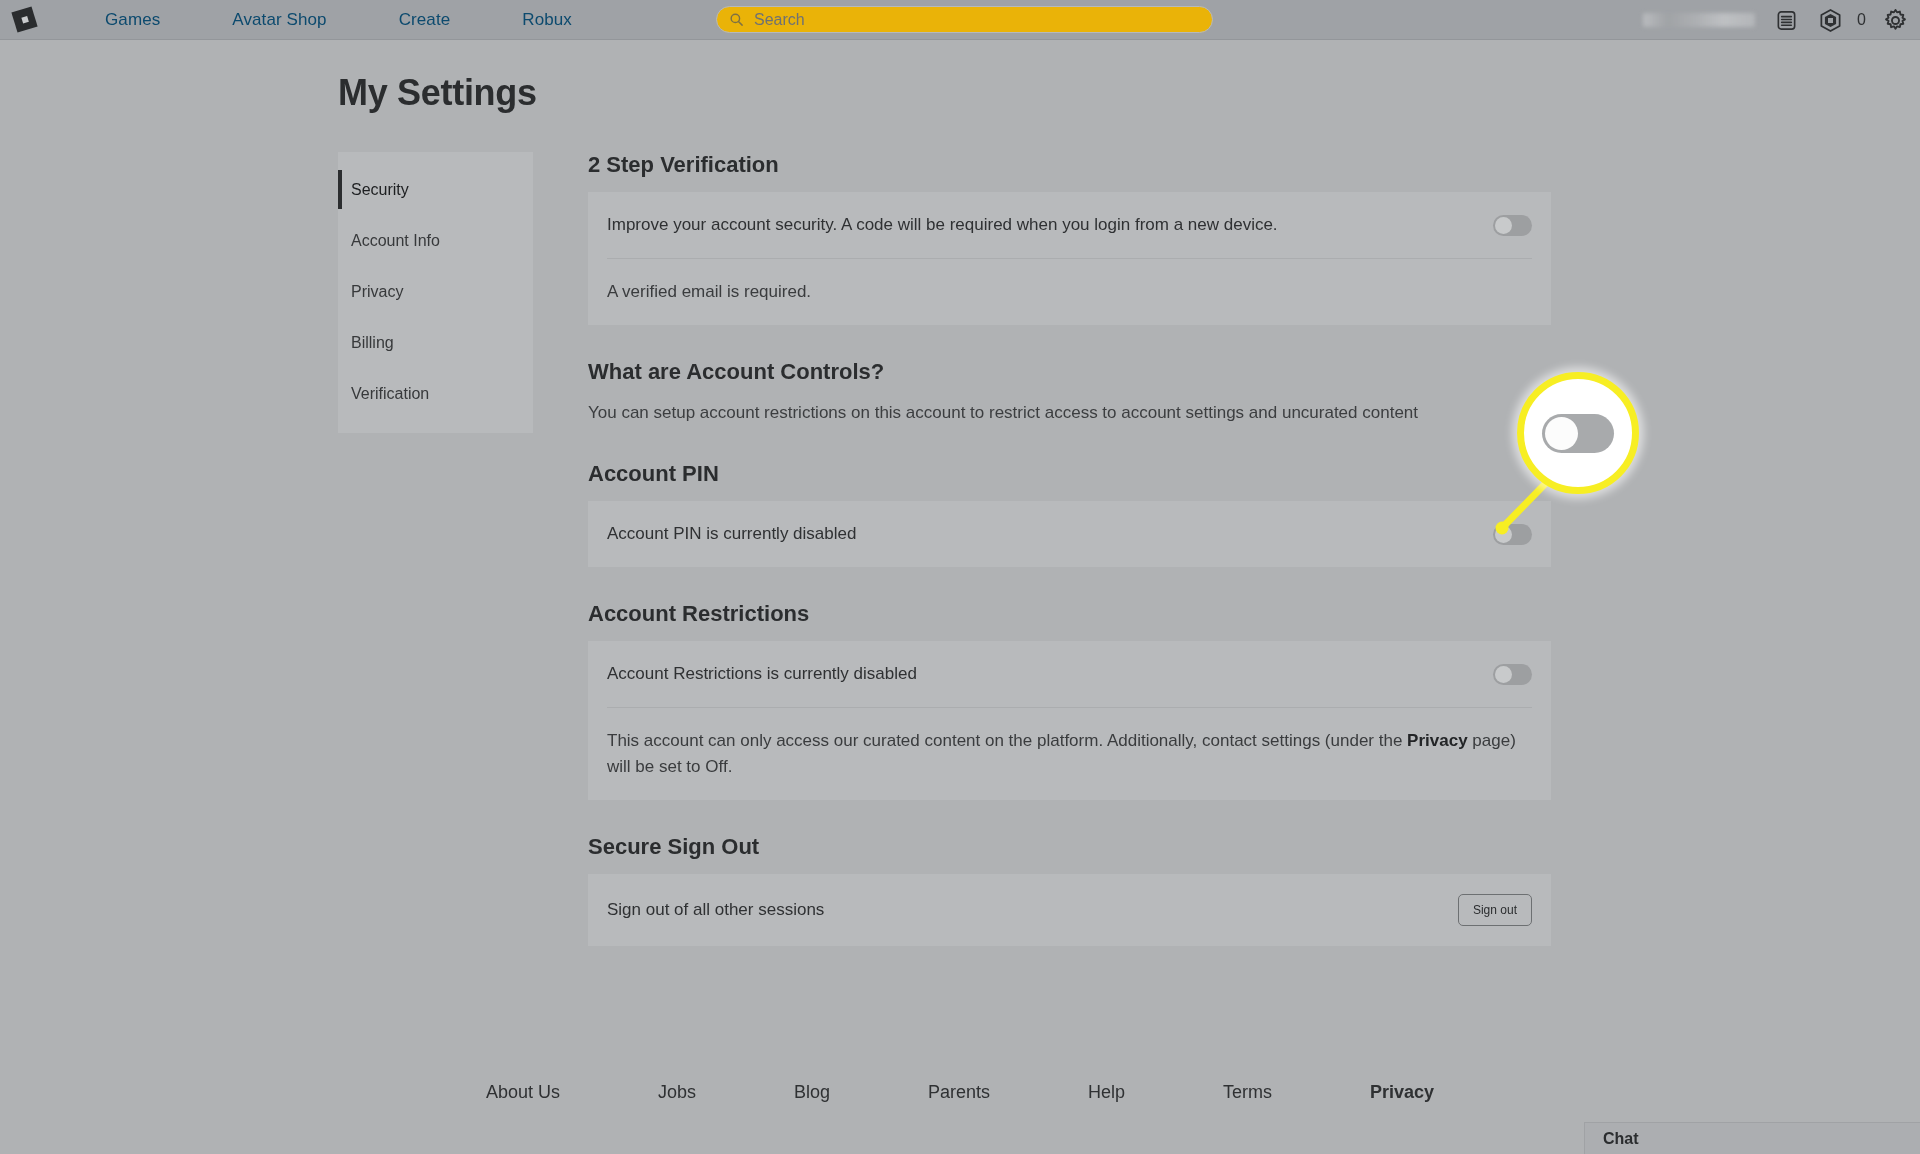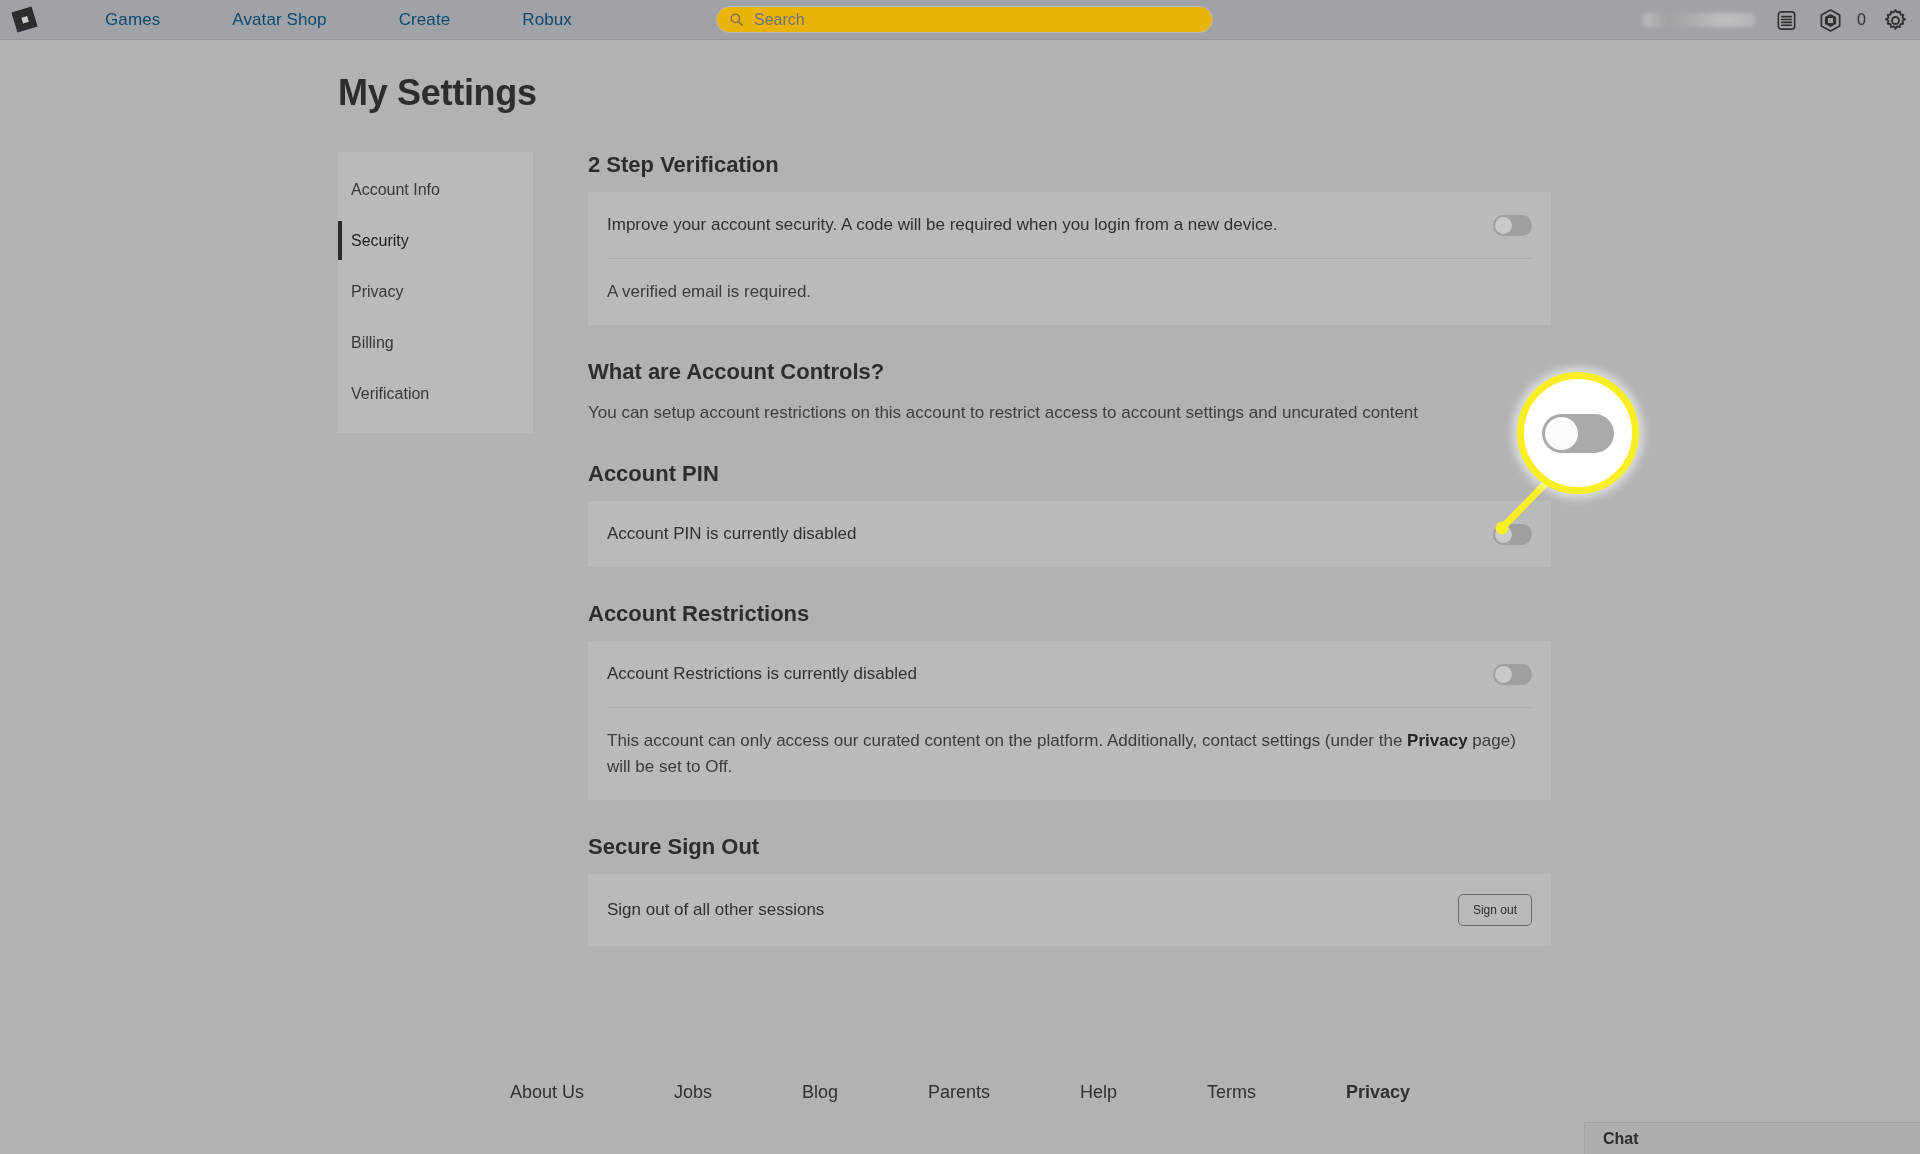--- a/index.html
+++ b/index.html
@@ -303,21 +303,21 @@
   }
 
   
   .footer {
     position: absolute;
     left: 0;
     right: 0;
     top: 1082px;
     display: flex;
     justify-content: center;
-    gap: 4px;
+    gap: 12px;
   }
   .footer-link {
     font-size: 18px;
     color: #2f3133;
     padding: 0 43px;
     cursor: pointer;
   }
   .footer-link.bold { font-weight: bold; }
 
   .chat-widget {
@@ -389,25 +389,25 @@
       </svg>
     </div>
   </div>
 </div>
 
 <div class="page-title">My Settings</div>
 
 <div class="layout">
 
   <div class="sidebar">
+    <div class="side-item active">
+      <span>Security</span>
+    </div>
     <div class="side-item">
       <span>Account Info</span>
-    </div>
-    <div class="side-item active">
-      <span>Security</span>
     </div>
     <div class="side-item">
       <span>Privacy</span>
     </div>
     <div class="side-item">
       <span>Billing</span>
     </div>
     <div class="side-item">
       <span>Verification</span>
     </div>

